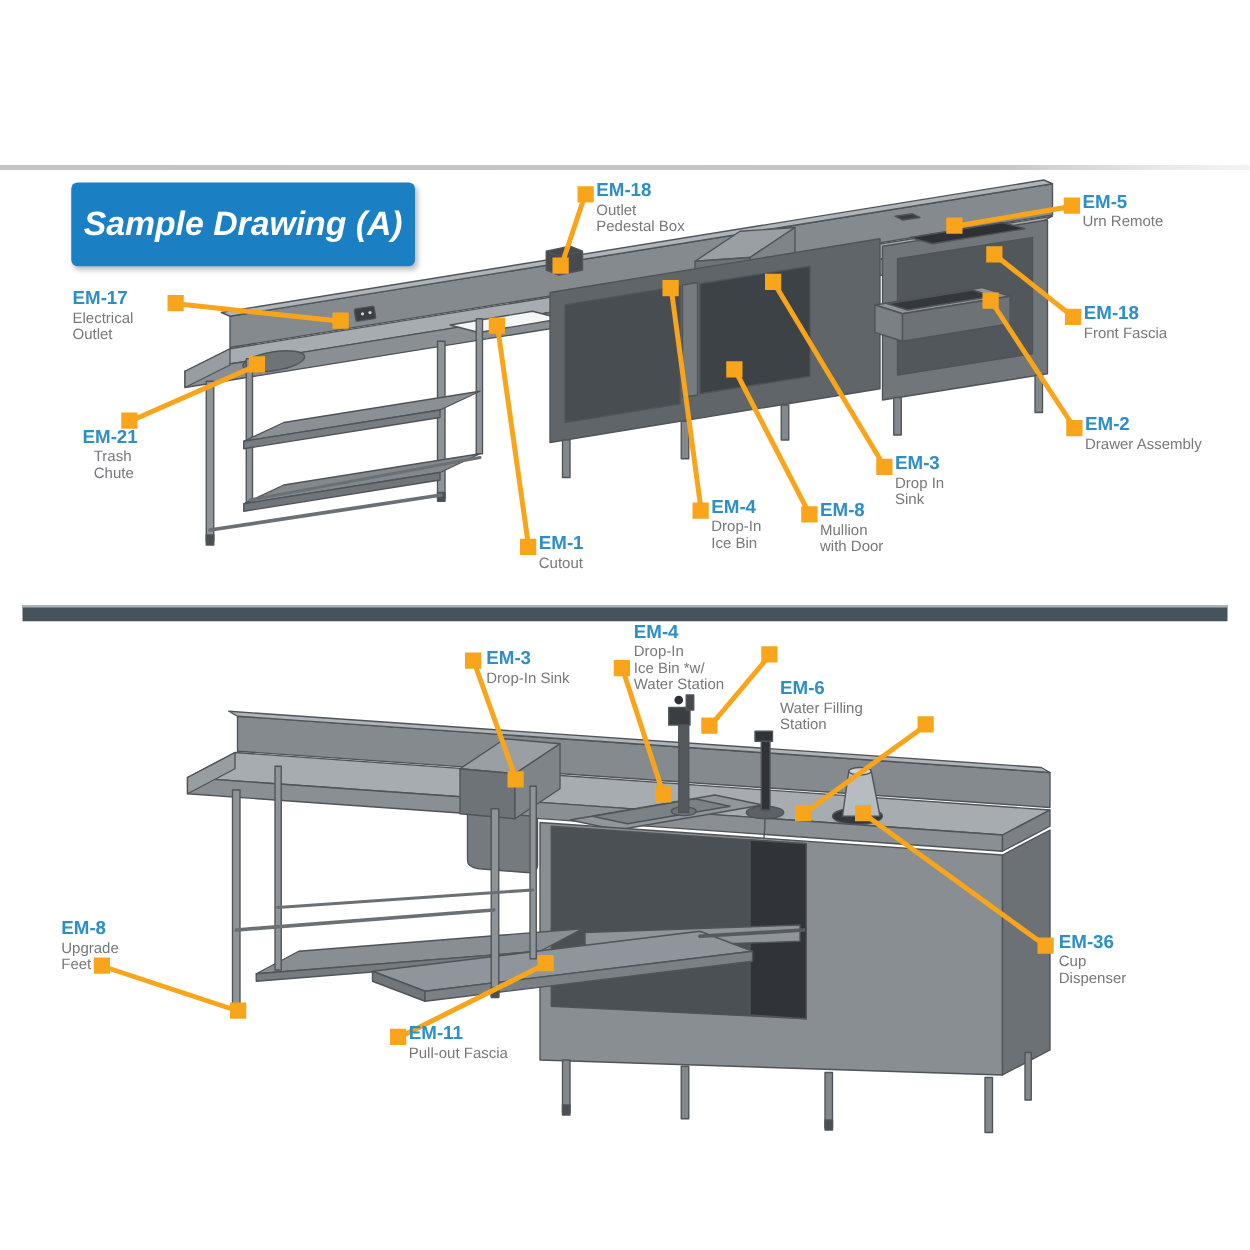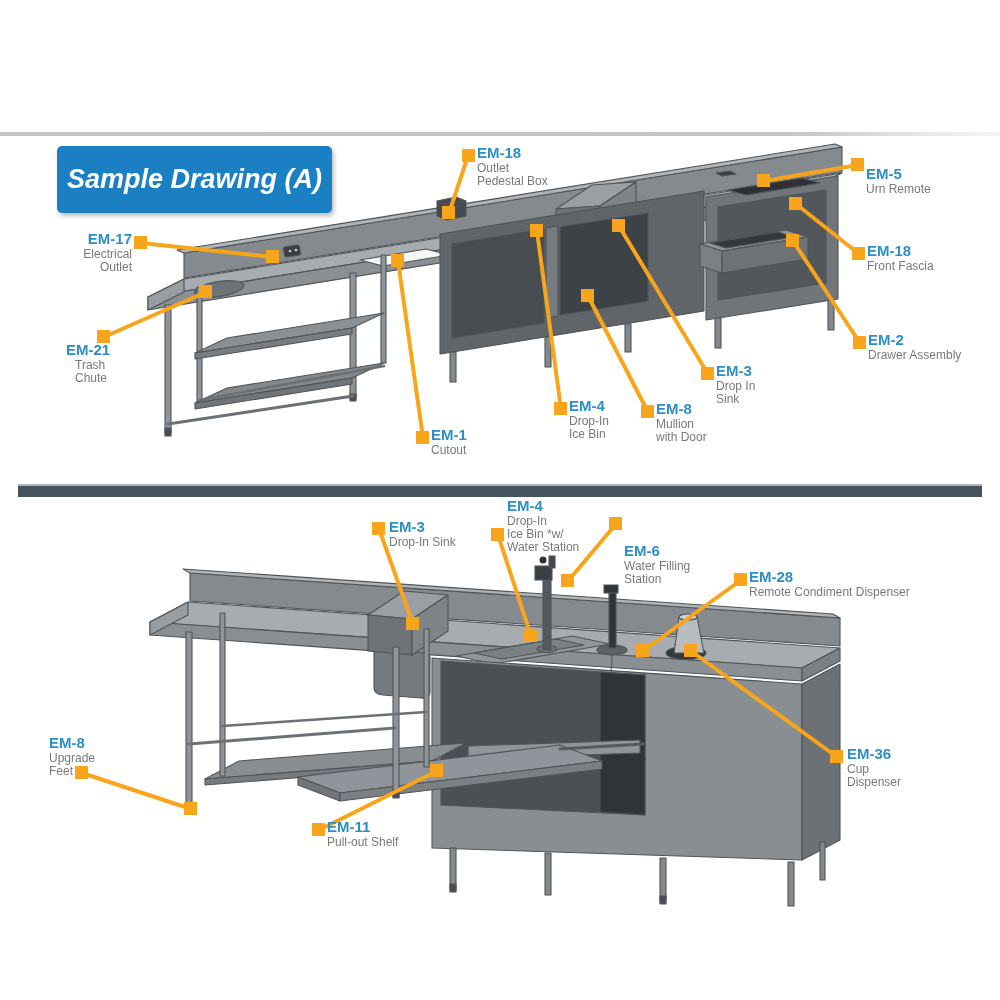--- a/index.html
+++ b/index.html
@@ -11,21 +11,21 @@
            border-top:2px solid #aab4b9;box-sizing:border-box;}
   .titlebox{position:absolute;background:#1b7fc4;border-radius:5px;color:#fff;
             display:flex;align-items:center;justify-content:center;
             font-style:italic;font-weight:bold;font-size:27px;
             box-shadow:2px 3px 4px rgba(110,110,110,.45);z-index:4;}
   svg.art{position:absolute;left:0;top:0;z-index:1;}
   .mk{position:absolute;width:13px;height:13px;background:#f9a51b;z-index:2;}
   .co{position:absolute;z-index:3;}
   .co .em{font-weight:bold;font-size:15px;line-height:15px;color:#2e8fc7;}
   .co .desc{font-size:12px;line-height:13px;color:#77787b;white-space:pre-line;margin-top:2px;}
-  .co.right{text-align:right;}
+  .co.right{}
   line.cl{stroke:#f9a51b;stroke-width:4;}
   .art path,.art rect,.art ellipse{stroke:#4f5458;stroke-width:1.1;stroke-linejoin:round;}
   .art line{stroke-linecap:round;}
 </style>
 </head>
 <body>
 
 <div class="stage">
 
   <div class="toprule"></div>
@@ -194,21 +194,21 @@
   <span class="mk" style="left:75px;top:766px"></span>
   <span class="mk" style="left:184px;top:802px"></span>
   <span class="mk" style="left:312px;top:823px"></span>
   <span class="mk" style="left:430px;top:764px"></span>
 
   <div class="co" style="left:477px;top:145px">
     <div class="em">EM-18</div>
     <div class="desc">Outlet
 Pedestal Box</div>
   </div>
-  <div class="co" style="left:866px;top:166px">
+  <div class="co" style="left:866px;top:154px">
     <div class="em">EM-5</div>
     <div class="desc">Urn Remote</div>
   </div>
   <div class="co right" style="left:58px;top:231px;width:74px">
     <div class="em">EM-17</div>
     <div class="desc">Electrical
 Outlet</div>
   </div>
   <div class="co" style="left:66px;top:342px">
     <div class="em">EM-21</div>
@@ -251,32 +251,28 @@
     <div class="em">EM-4</div>
     <div class="desc">Drop-In
 Ice Bin *w/
 Water Station</div>
   </div>
   <div class="co" style="left:624px;top:543px">
     <div class="em">EM-6</div>
     <div class="desc">Water Filling
 Station</div>
   </div>
-  <div class="co" style="left:749px;top:569px">
-    <div class="em">EM-28</div>
-    <div class="desc">Remote Condiment Dispenser</div>
-  </div>
   <div class="co" style="left:847px;top:746px">
     <div class="em">EM-36</div>
     <div class="desc">Cup
 Dispenser</div>
   </div>
   <div class="co" style="left:49px;top:735px">
     <div class="em">EM-8</div>
     <div class="desc">Upgrade
 Feet</div>
   </div>
   <div class="co" style="left:327px;top:819px">
     <div class="em">EM-11</div>
-    <div class="desc">Pull-out Shelf</div>
+    <div class="desc">Pull-out Fascia</div>
   </div>
 
 </div>
 
 </body></html>

